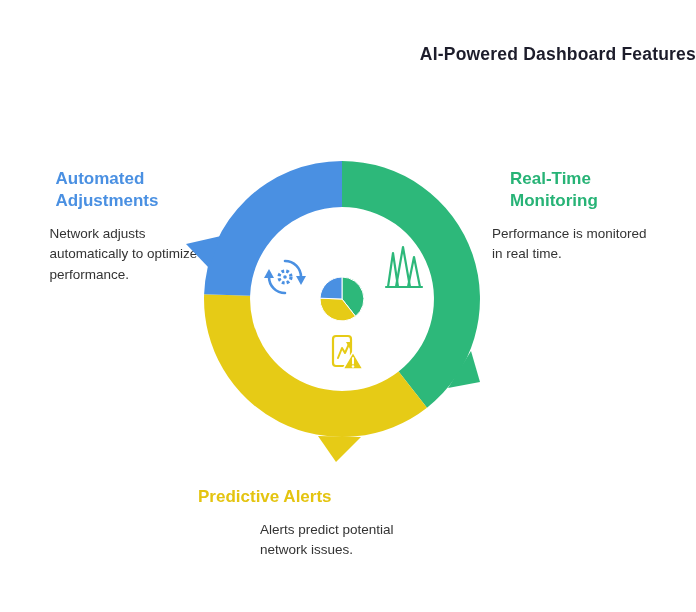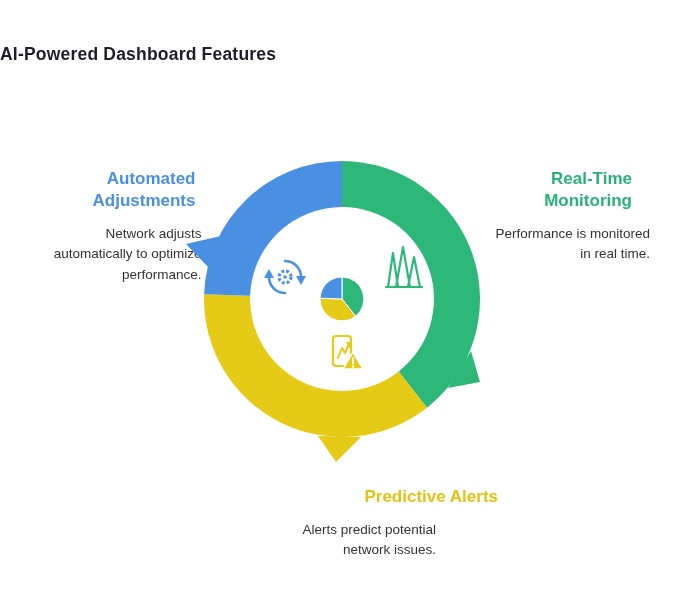--- a/index.html
+++ b/index.html
@@ -1,22 +1,22 @@
 <!DOCTYPE html>
 <html><head>
 <meta charset="utf-8">
 <style>
   html,body{margin:0;padding:0;background:#ffffff;}
   body{font-family:"Liberation Sans",sans-serif;}
   .canvas{position:relative;width:696px;height:612px;background:#ffffff;overflow:hidden;}
 
-  .title{position:absolute;top:44px;left:0;width:100%;text-align:left;
+  .title{position:absolute;top:44px;left:0;width:100%;text-align:right;
          font-size:17.5px;font-weight:700;color:#1d1d2b;letter-spacing:.2px;}
 
-  .feature{position:absolute;text-align:right;}
+  .feature{position:absolute;text-align:left;}
   .f-left{left:28px;top:168px;width:195px;}
   .f-right{left:478px;top:168px;width:186px;}
   .f-bottom{left:198px;top:486px;width:300px;}
 
   .f-head{font-size:17px;font-weight:700;line-height:1.3;margin:0 auto 12px;}
   .f-left  .f-head{width:140px;}
   .f-right .f-head{width:122px;}
   .f-desc{font-size:13.5px;line-height:1.5;color:#333333;margin:0 auto;}
   .f-left  .f-desc{width:152px;}
   .f-right .f-desc{width:158px;}

